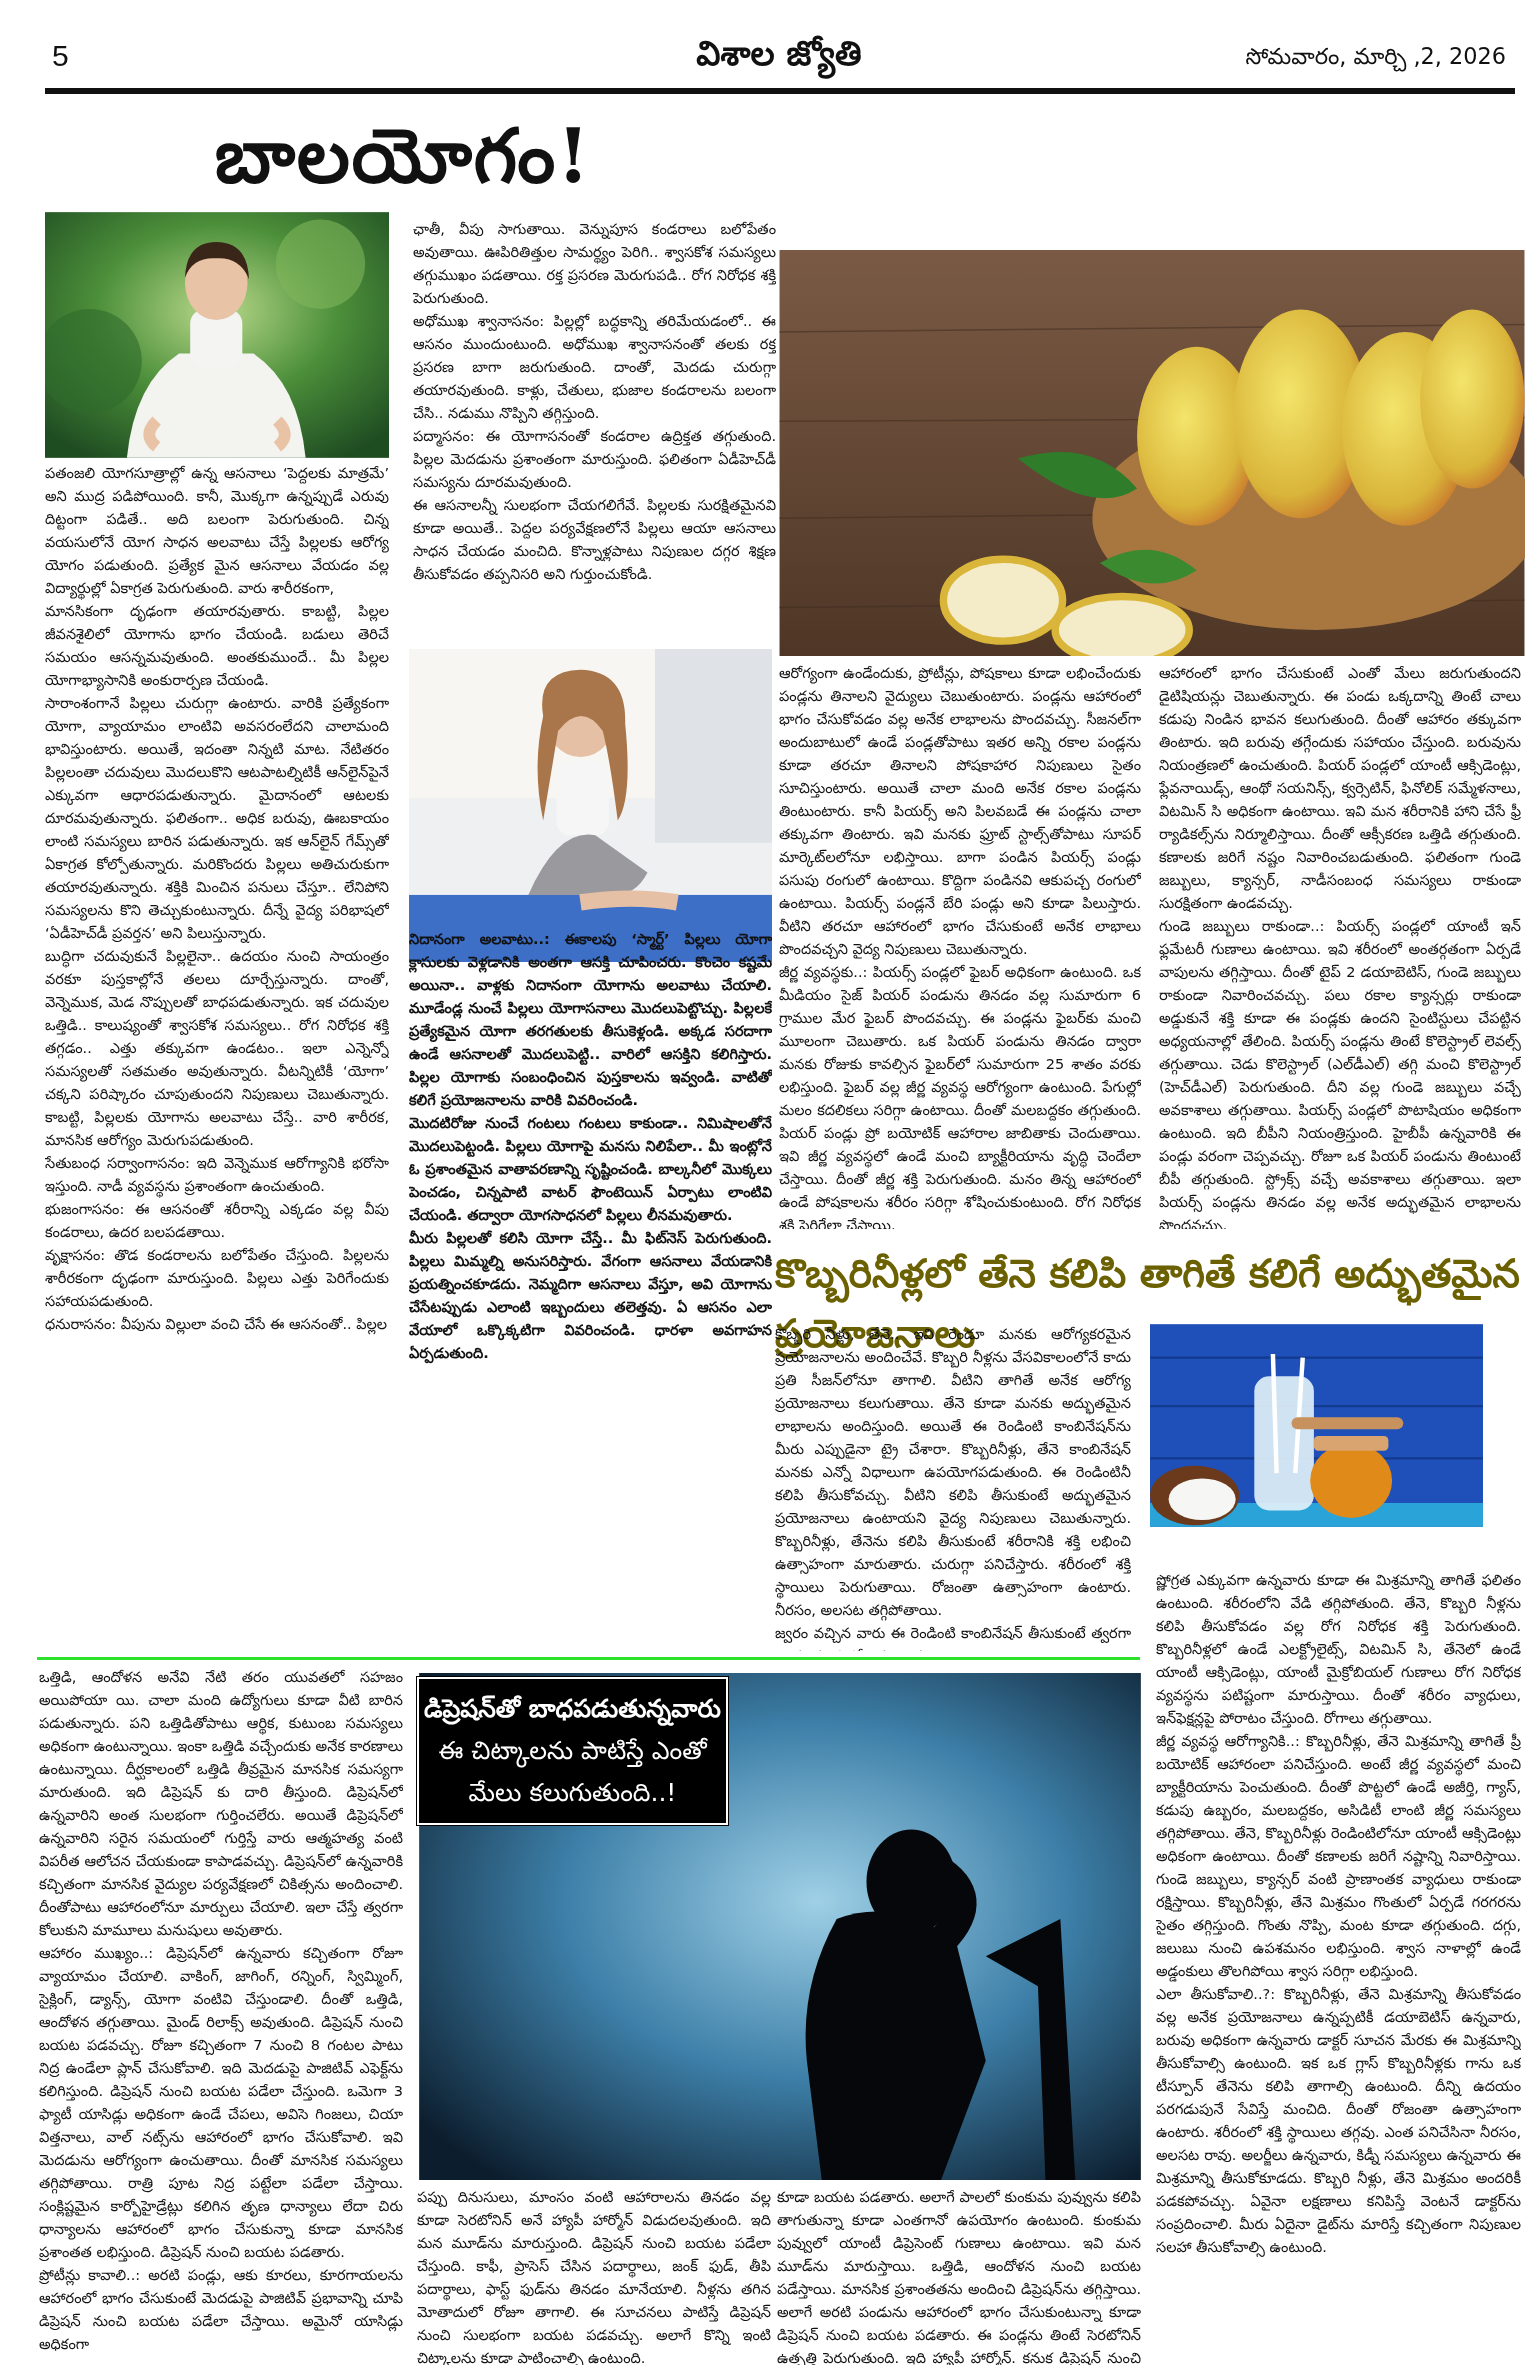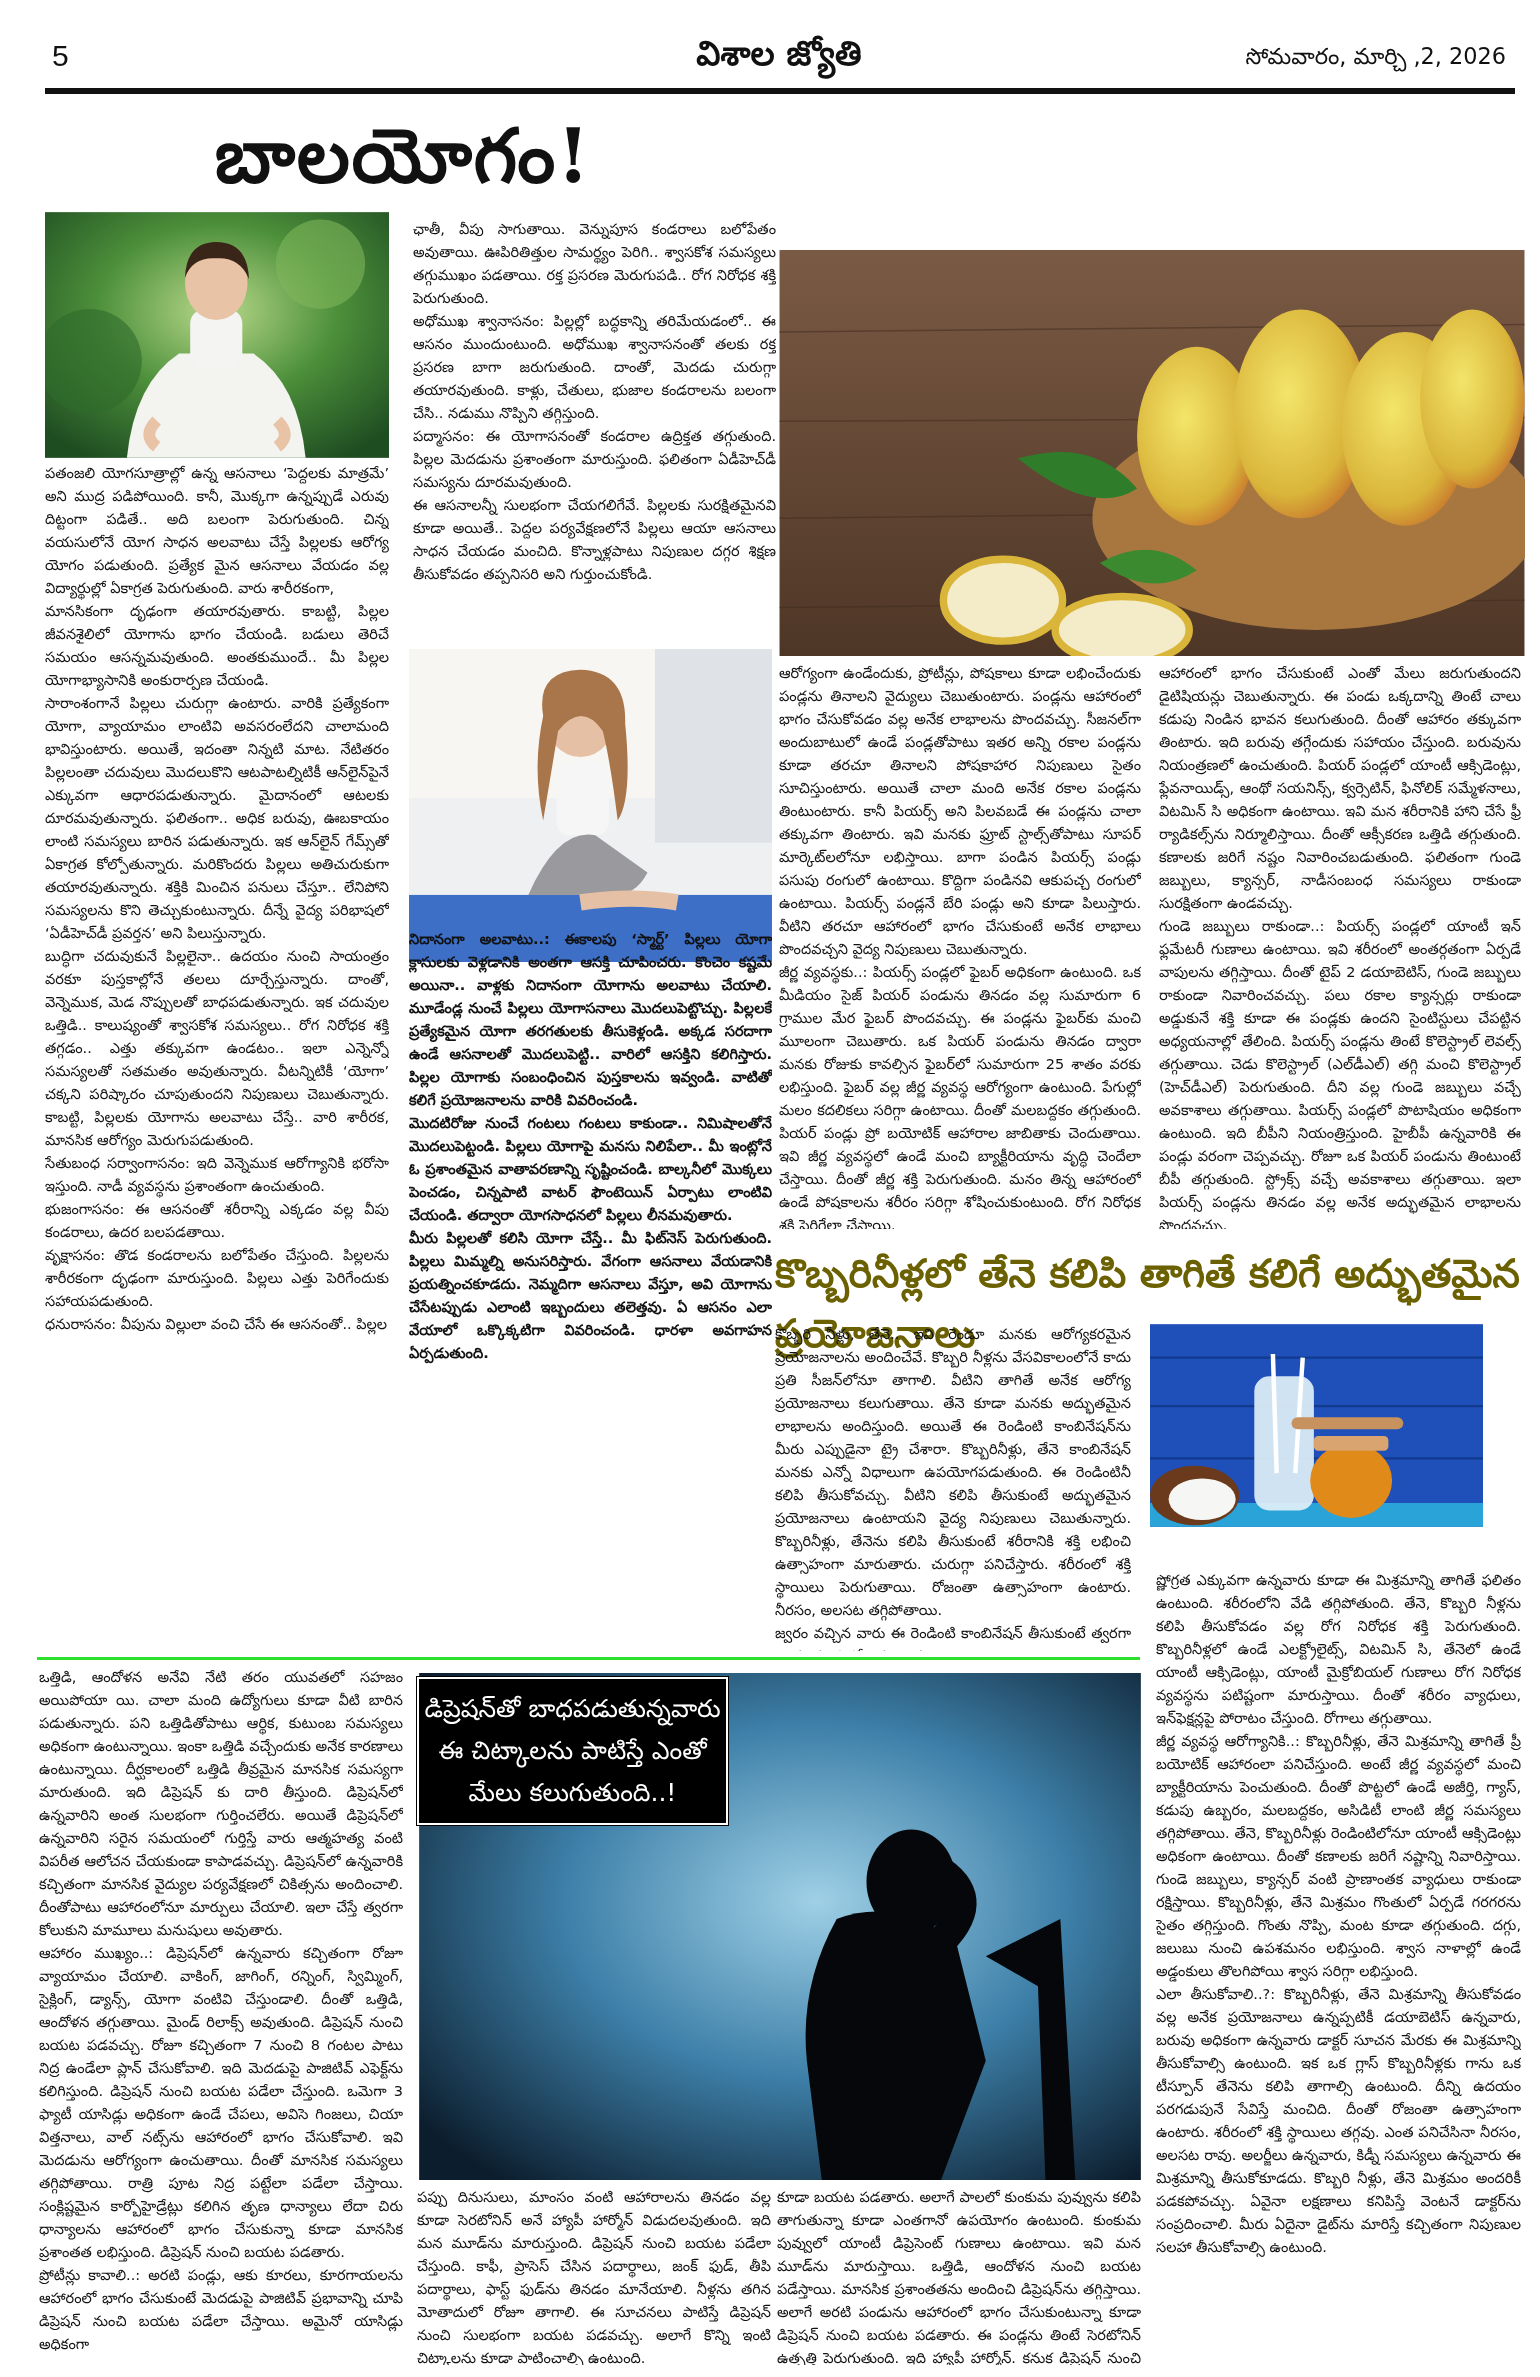--- a/index.html
+++ b/index.html
@@ -11,21 +11,21 @@
   .paper-date { position:absolute; right:0; top:13.4px; font-size:22.4px; font-family:"DejaVu Sans", sans-serif; }
   .rule-top { left:45px; top:88px; width:1470px; height:6px; background:#111; }
   .headline-yoga { left:45px; top:112px; width:716px; height:89px; font-size:75px; font-weight:bold; font-family:"DejaVu Serif", serif; text-align:center; line-height:89px; letter-spacing:1.5px; }
   .headline-pear { left:790px; top:104px; width:746px; text-align:center; color:#9b1eea; font-weight:bold; font-size:46px; line-height:66px; }
   .headline-coco { left:775px; top:1244px; width:746px; color:#6b6100; font-weight:bold; font-size:39px; line-height:60px; }
   .img { overflow:hidden; }
   .col { font-size:14.5px; line-height:23px; text-align:justify; overflow:hidden; }
   .col p { margin:0; }
   .green-rule { left:37px; top:1657px; width:1103px; height:3px; background:#2ee02e; }
   .dep-box { left:417px; top:1677px; width:298px; background:#000; border:2.2px solid #fff; outline:1.5px solid #000; color:#fff; text-align:center; padding:9px 4.5px; }
-  .dep-box .l1 { font-size:25px; font-weight:normal; line-height:42px; }
+  .dep-box .l1 { font-size:25px; font-weight:bold; line-height:42px; }
   .dep-box .l2 { font-size:25px; line-height:42px; }
 </style>
 </head>
 <body>
 
 <div class="abs masthead">
   <span class="pg-num">5</span>
   <div class="paper-name">విశాల జ్యోతి</div>
   <span class="paper-date">సోమవారం, మార్చి ,2, 2026</span>
 </div>

